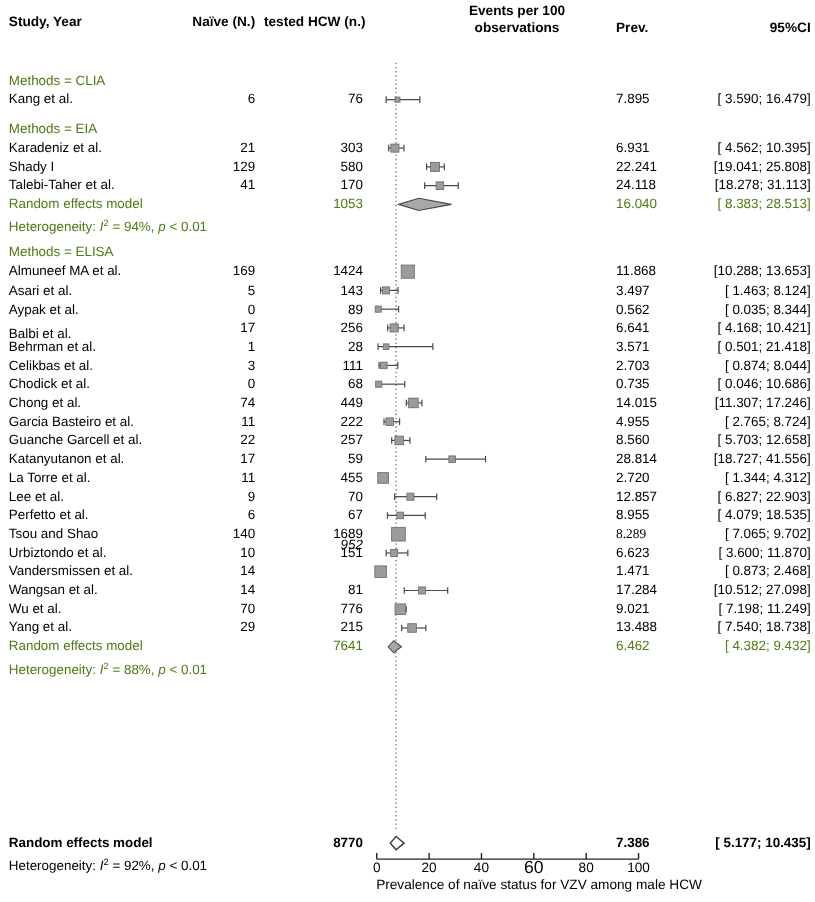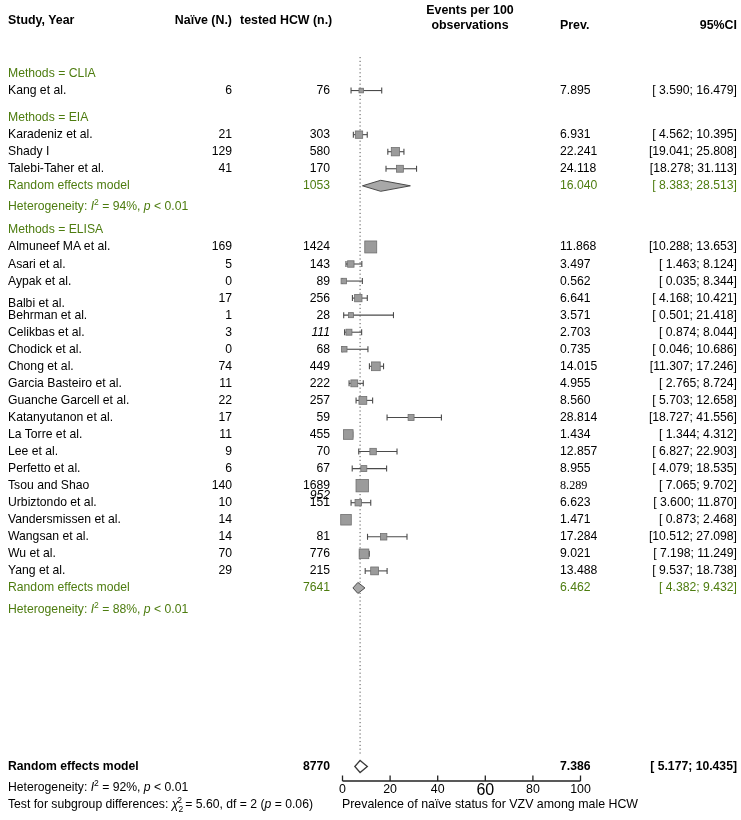--- a/index.html
+++ b/index.html
@@ -122,21 +122,21 @@
       <div class="t c-tested" style="top:291.6000000000001px;">256</div>
       <div class="t c-prev" style="top:291.6000000000001px;">6.641</div>
       <div class="t c-ci" style="top:291.6000000000001px;">[ 4.168; 10.421]</div>
       <div class="t c-study" style="top:308.6500000000001px;">Behrman et al.</div>
       <div class="t c-naive" style="top:308.6500000000001px;">1</div>
       <div class="t c-tested" style="top:308.6500000000001px;">28</div>
       <div class="t c-prev" style="top:308.6500000000001px;">3.571</div>
       <div class="t c-ci" style="top:308.6500000000001px;">[ 0.501; 21.418]</div>
       <div class="t c-study" style="top:325.7000000000001px;">Celikbas et al.</div>
       <div class="t c-naive" style="top:325.7000000000001px;">3</div>
-      <div class="t c-tested" style="top:325.7000000000001px;font-style:italic;">111</div>
+      <div class="t c-tested" style="top:325.7000000000001px;">111</div>
       <div class="t c-prev" style="top:325.7000000000001px;">2.703</div>
       <div class="t c-ci" style="top:325.7000000000001px;">[ 0.874;  8.044]</div>
       <div class="t c-study" style="top:342.7500000000001px;">Chodick et al.</div>
       <div class="t c-naive" style="top:342.7500000000001px;">0</div>
       <div class="t c-tested" style="top:342.7500000000001px;">68</div>
       <div class="t c-prev" style="top:342.7500000000001px;">0.735</div>
       <div class="t c-ci" style="top:342.7500000000001px;">[ 0.046; 10.686]</div>
       <div class="t c-study" style="top:359.8000000000001px;">Chong et al.</div>
       <div class="t c-naive" style="top:359.8000000000001px;">74</div>
       <div class="t c-tested" style="top:359.8000000000001px;">449</div>
@@ -153,21 +153,21 @@
       <div class="t c-prev" style="top:393.90000000000015px;">8.560</div>
       <div class="t c-ci" style="top:393.90000000000015px;">[ 5.703; 12.658]</div>
       <div class="t c-study" style="top:410.95000000000016px;">Katanyutanon et al.</div>
       <div class="t c-naive" style="top:410.95000000000016px;">17</div>
       <div class="t c-tested" style="top:410.95000000000016px;">59</div>
       <div class="t c-prev" style="top:410.95000000000016px;">28.814</div>
       <div class="t c-ci" style="top:410.95000000000016px;">[18.727; 41.556]</div>
       <div class="t c-study" style="top:428.00000000000017px;">La Torre et al.</div>
       <div class="t c-naive" style="top:428.00000000000017px;">11</div>
       <div class="t c-tested" style="top:428.00000000000017px;">455</div>
-      <div class="t c-prev" style="top:428.00000000000017px;">1.434</div>
+      <div class="t c-prev" style="top:428.00000000000017px;">2.720</div>
       <div class="t c-ci" style="top:428.00000000000017px;">[ 1.344;  4.312]</div>
       <div class="t c-study" style="top:445.0500000000002px;">Lee et al.</div>
       <div class="t c-naive" style="top:445.0500000000002px;">9</div>
       <div class="t c-tested" style="top:445.0500000000002px;">70</div>
       <div class="t c-prev" style="top:445.0500000000002px;">12.857</div>
       <div class="t c-ci" style="top:445.0500000000002px;">[ 6.827; 22.903]</div>
       <div class="t c-study" style="top:462.1000000000002px;">Perfetto et al.</div>
       <div class="t c-naive" style="top:462.1000000000002px;">6</div>
       <div class="t c-tested" style="top:462.1000000000002px;">67</div>
       <div class="t c-prev" style="top:462.1000000000002px;">8.955</div>
@@ -194,21 +194,21 @@
       <div class="t c-ci" style="top:530.3000000000002px;">[10.512; 27.098]</div>
       <div class="t c-study" style="top:547.3500000000001px;">Wu et al.</div>
       <div class="t c-naive" style="top:547.3500000000001px;">70</div>
       <div class="t c-tested" style="top:547.3500000000001px;">776</div>
       <div class="t c-prev" style="top:547.3500000000001px;">9.021</div>
       <div class="t c-ci" style="top:547.3500000000001px;">[ 7.198; 11.249]</div>
       <div class="t c-study" style="top:564.4000000000001px;">Yang et al.</div>
       <div class="t c-naive" style="top:564.4000000000001px;">29</div>
       <div class="t c-tested" style="top:564.4000000000001px;">215</div>
       <div class="t c-prev" style="top:564.4000000000001px;">13.488</div>
-      <div class="t c-ci" style="top:564.4000000000001px;">[ 9.537; 18.738]</div>
+      <div class="t c-ci" style="top:564.4000000000001px;">[ 7.540; 18.738]</div>
       <div class="t gray c-study" style="top:581.45px;">Random effects model</div>
       <div class="t gray c-tested" style="top:581.45px;">7641</div>
       <div class="t gray c-prev" style="top:581.45px;">6.462</div>
       <div class="t gray c-ci" style="top:581.45px;">[ 4.382;  9.432]</div>
       <div class="t gray c-study" style="top:598.5px;">Heterogeneity: <i>I</i><span class="sup">2</span> = 88%, <i>p</i> &lt; 0.01</div>
     </div>
 
   <svg id="graph">
       <line x1="360.07868" y1="57" x2="360.07868" y2="756" stroke="#555" stroke-width="1" stroke-dasharray="1.2 2.6"></line>
       <line x1="351.0442" y1="90.55" x2="381.72002" y2="90.55" stroke="#4a4a4a" stroke-width="1.1"></line>
@@ -321,23 +321,20 @@
 
   <div class="t bold c-study" style="top:760px;">Random effects model</div>
   <div class="t bold c-tested" style="top:760px;">8770</div>
   <div class="t bold c-prev" style="top:760px;">7.386</div>
   <div class="t bold c-ci" style="top:760px;">[ 5.177; 10.435]</div>
 
   <div class="t c-study" style="top:777px;">
     <span>Heterogeneity: </span><span class="ital">I</span><span class="sup">2</span><span> = 92%, </span><span class="ital">p</span><span> &lt; 0.01</span>
   </div>
 
-  <div class="t c-study" style="top:794px;">
-    <span>Test for subgroup differences: </span><span class="ital">χ</span><span class="sub">2</span><span class="sup" style="margin-left:-6px;">2</span><span> = 5.60, df = 2 (</span><span class="ital">p</span><span> = 0.06)</span>
-  </div>
 
   <div id="ticklabels">
       <div class="t center" style="left:317.5px; width:50px; top:783px; font-size:12.4px;">0</div>
       <div class="t center" style="left:365.1px; width:50px; top:783px; font-size:12.4px;">20</div>
       <div class="t center" style="left:412.7px; width:50px; top:783px; font-size:12.4px;">40</div>
       <div class="t center" style="left:460.3px; width:50px; top:783px; font-size:16px;">60</div>
       <div class="t center" style="left:507.9px; width:50px; top:783px; font-size:12.4px;">80</div>
       <div class="t center" style="left:555.5px; width:50px; top:783px; font-size:12.4px;">100</div>
     </div>
 

